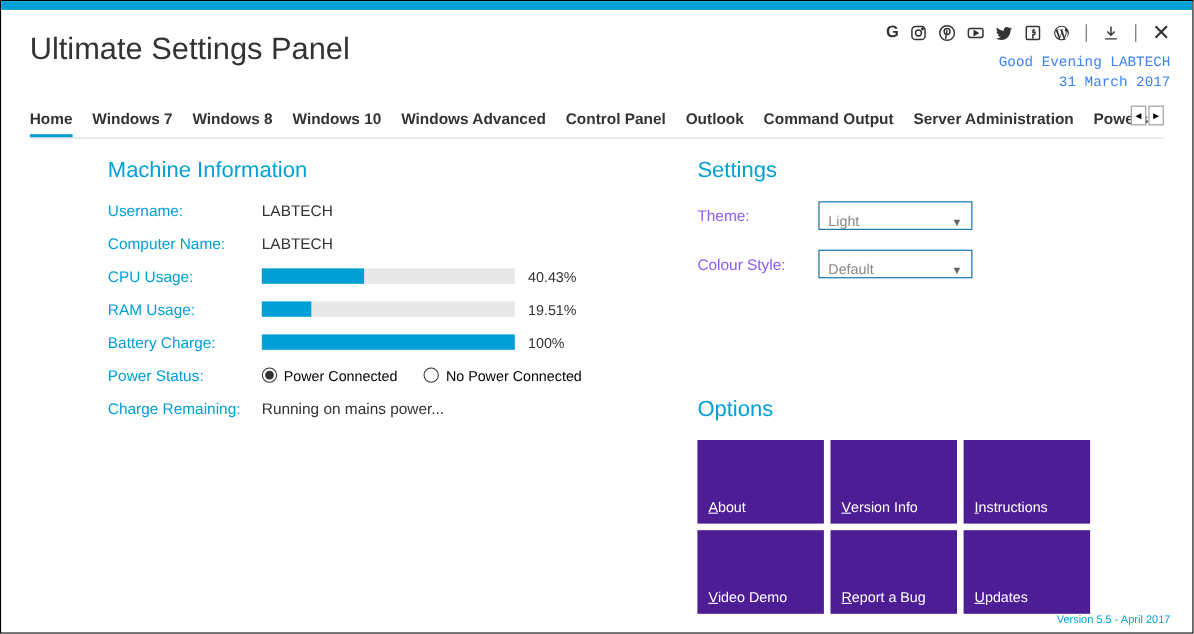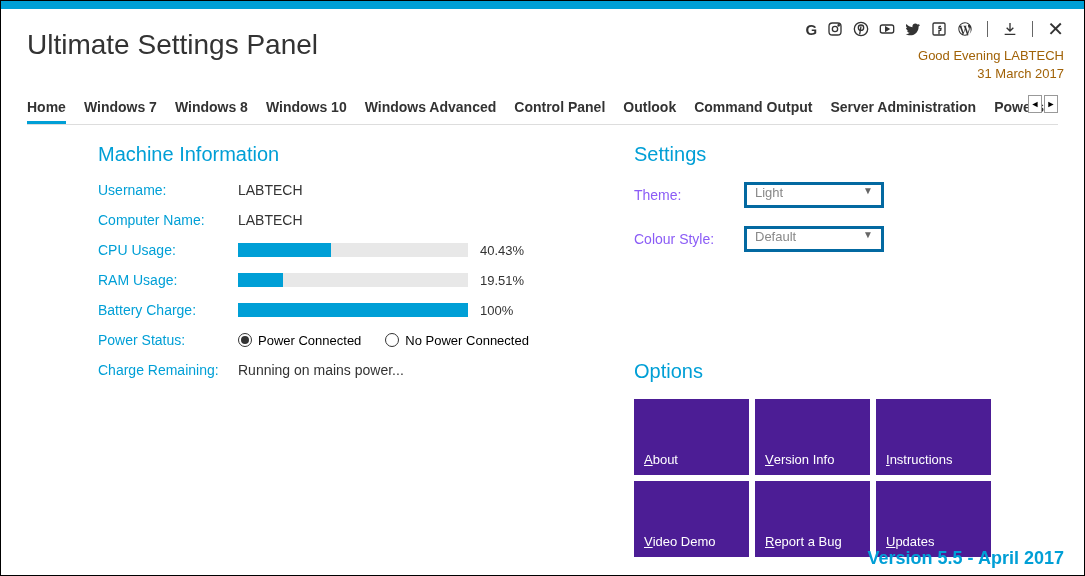--- a/index.html
+++ b/index.html
@@ -41,23 +41,24 @@
       margin-bottom: 6px;
     }
     .social-icons span { cursor: pointer; display:inline-flex; align-items:center; }
     .social-divider {
       width: 1px;
       height: 16px;
       background: #666;
       margin: 0 4px;
     }
     .greeting {
-      color: #a16207;
+      color: #3b82f6;
       font-size: 13px;
       line-height: 1.4;
+      font-family: Liberation Mono, monospace;
     }
     .tabs {
       margin: 10px 26px 0 26px;
       position: relative;
       border-bottom: 1px solid #ddd;
     }
     .tab-list {
       display: flex;
       gap: 18px;
       overflow: hidden;
@@ -171,24 +172,24 @@
       margin-bottom: 18px;
     }
     .settings-label {
       color: #8b5cf6;
       width: 110px;
       font-size: 14px;
     }
     .dropdown {
       width: 140px;
       height: 26px;
-      border: 3px solid #0369a1;
+      border: 1px solid #0369a1;
       background: #fff;
       display: flex;
-      align-items: flex-start;
+      align-items: flex-end;
       justify-content: space-between;
       padding: 0 8px;
       font-size: 13px;
       color: #888;
       cursor: pointer;
     }
     .dropdown-arrow {
       font-size: 10px;
       color: #666;
     }
@@ -212,22 +213,22 @@
       display: inline-block;
     }
     .option-tile .ul {
       text-decoration: underline;
     }
     .footer-version {
       position: absolute;
       bottom: 6px;
       right: 20px;
       color: #009fd6;
-      font-weight: bold;
-      font-size: 18px;
+      font-weight: normal;
+      font-size: 10px;
     }
     .close-x {
       font-weight: 300;
       font-size: 20px;
     }
     svg { width: 16px; height: 16px; }
   </style>
 </head>
 <body>
 

